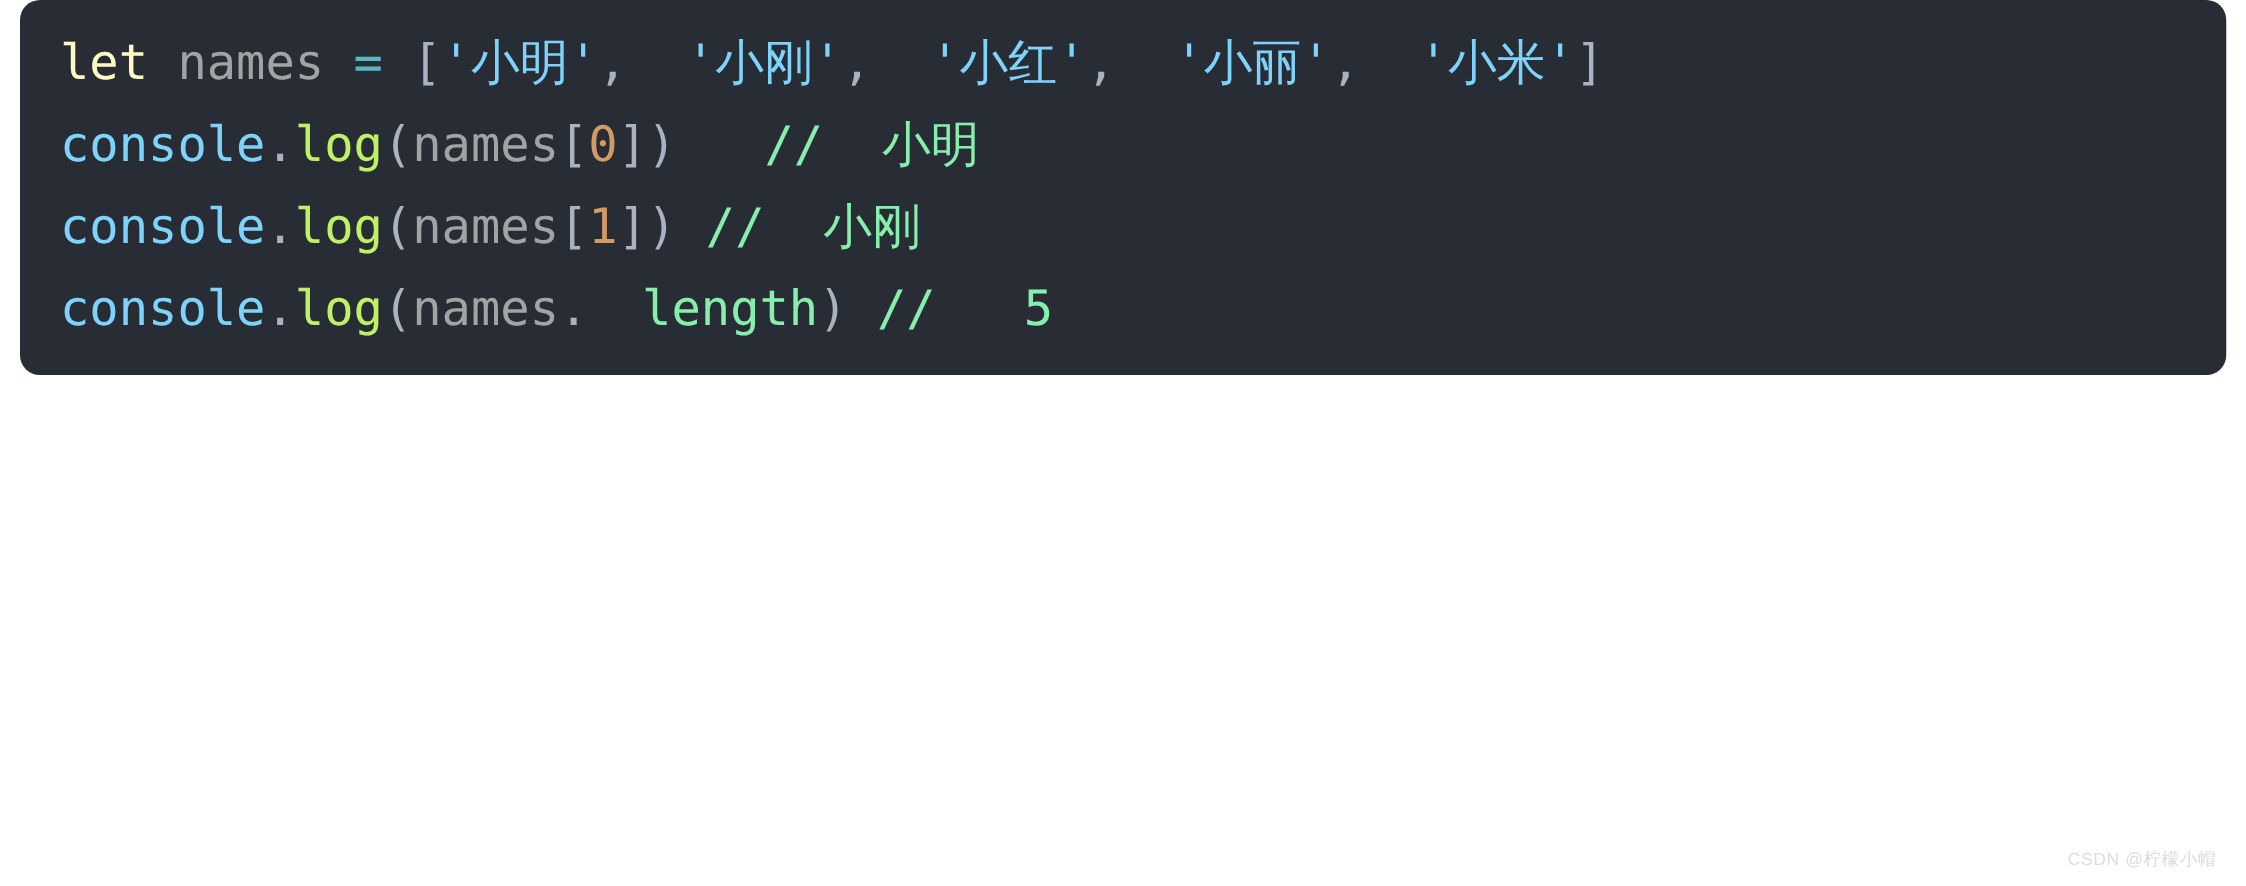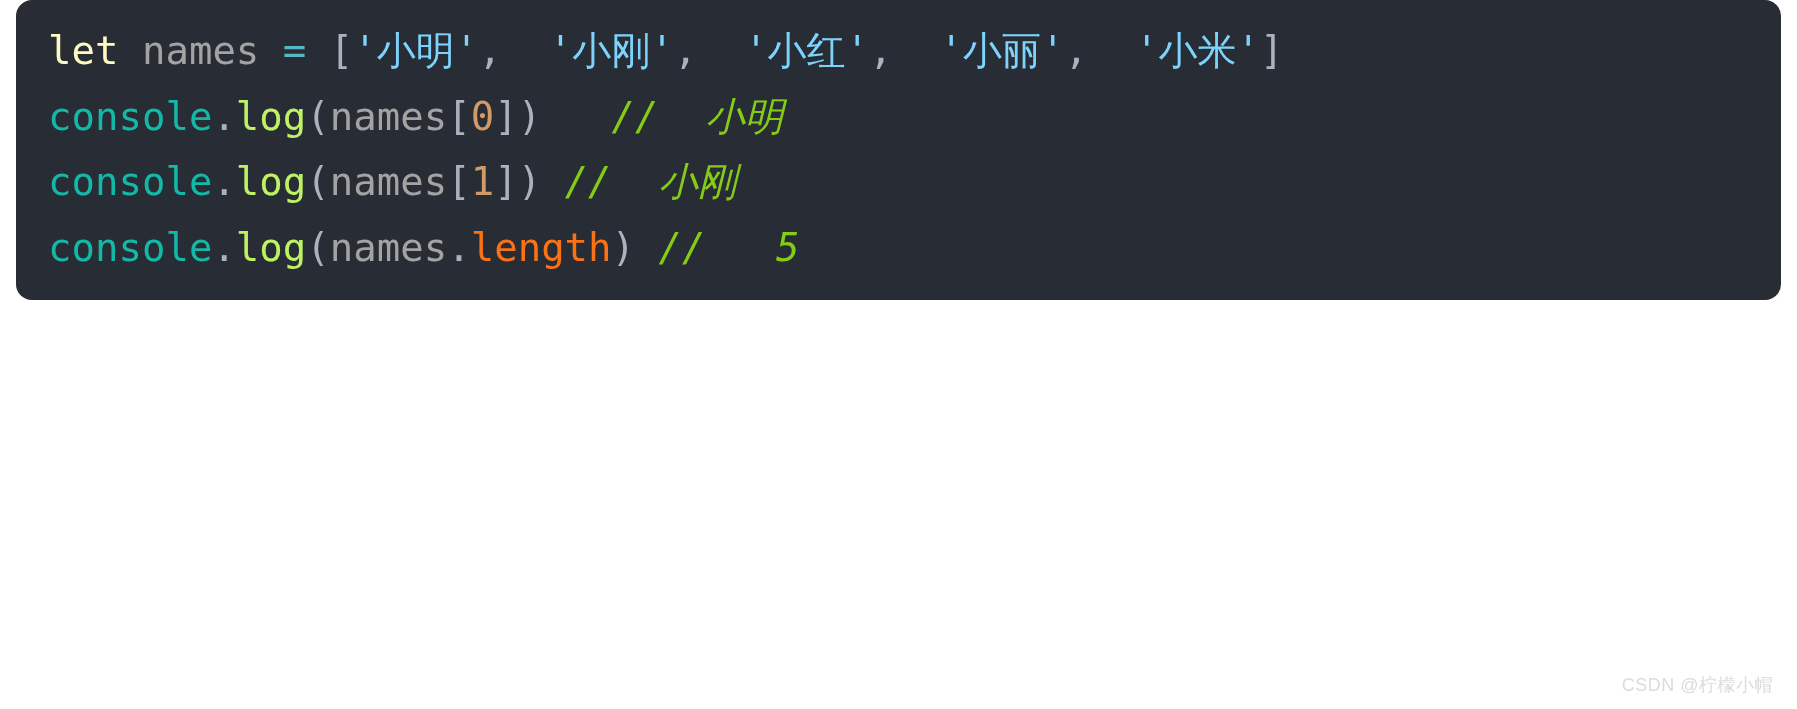--- a/index.html
+++ b/index.html
@@ -39,32 +39,32 @@
     z-index: 1;
   }
   .reflection .code-block {
     filter: blur(1px);
   }
   .tok-keyword   { color: #fef9c3; }
   .tok-varname   { color: #a3a3a3; }
   .tok-operator  { color: #56b6c2; }
   .tok-punct     { color: #abb2bf; }
   .tok-string    { color: #7dd3fc; }
-  .tok-object    { color: #14b8a6; text-align: right; }
+  .tok-object    { color: #7dd3fc; text-align: right; }
   .tok-method    { color: #bef264; }
   .tok-number    { color: #d19a66; }
-  .tok-comment   { color: #84cc16; font-style: italic; }
-  .tok-property  { color: #f97316; }
+  .tok-comment   { color: #86efac; }
+  .tok-property  { color: #86efac; margin-left: 43px; }
 
   .watermark {
     position: absolute;
     bottom: 12px;
     right: 24px;
     font-family: sans-serif;
-    font-size: 18px;
+    font-size: 14px;
     color: #dcdcdc;
     letter-spacing: 0.5px;
   }
 </style>
 </head>
 <body>
 
 <div class="code-wrapper">
   <div class="code-block"><span><span class="tok-keyword">let</span> <span class="tok-varname">names</span> <span class="tok-operator">=</span> <span class="tok-punct">[</span><span class="tok-string">'小明'</span><span class="tok-punct">,</span>  <span class="tok-string">'小刚'</span><span class="tok-punct">,</span>  <span class="tok-string">'小红'</span><span class="tok-punct">,</span>  <span class="tok-string">'小丽'</span><span class="tok-punct">,</span>  <span class="tok-string">'小米'</span><span class="tok-punct">]</span></span>
 <span><span class="tok-object">console</span><span class="tok-punct">.</span><span class="tok-method">log</span><span class="tok-punct">(</span><span class="tok-varname">names</span><span class="tok-punct">[</span><span class="tok-number">0</span><span class="tok-punct">]</span><span class="tok-punct">)</span>   <span class="tok-comment">//  小明</span></span>

